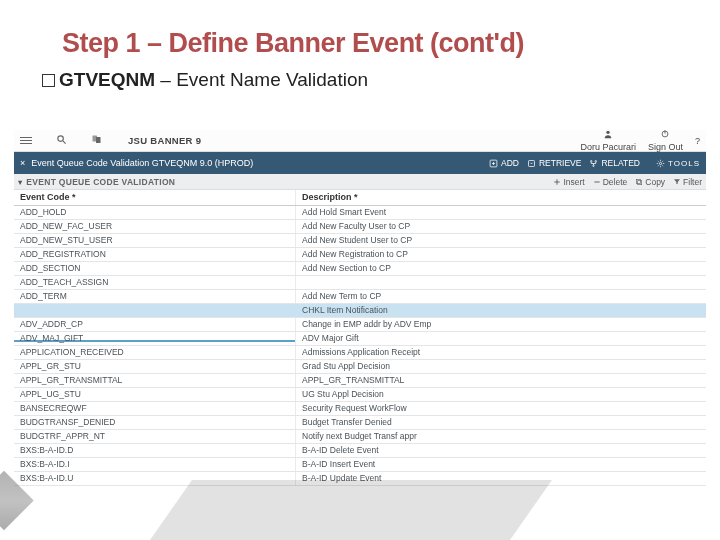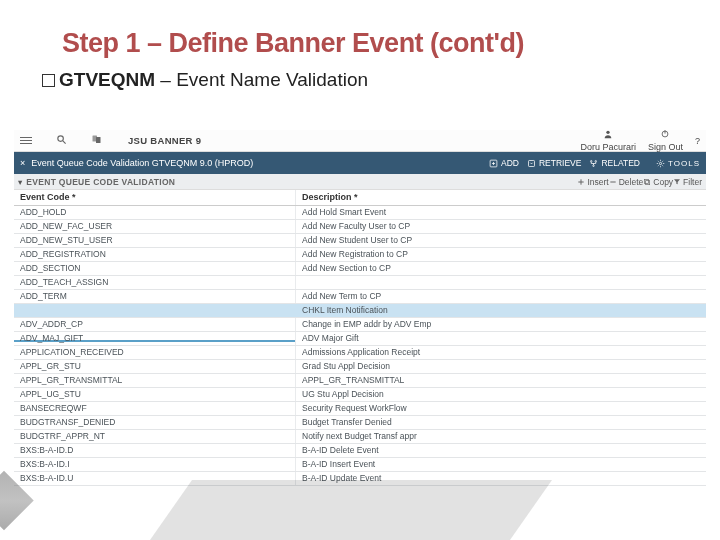--- a/index.html
+++ b/index.html
@@ -76,21 +76,21 @@
     height: 16px;
     display: flex;
     align-items: center;
     padding: 0 4px;
     font-size: 8.5px;
     color: #555;
     border-bottom: 1px solid #ddd;
   }
   .section .caret { margin-right: 4px; }
   .section .sectitle { flex:1; font-weight: bold; letter-spacing: 0.3px; color:#666; }
-  .section .tb { display:flex; align-items:center; gap:0; }
+  .section .tb { display:flex; align-items:center; gap:8px; }
   .section .tbitem { display:flex; align-items:center; gap:2px; cursor:pointer; }
   .table-wrap { width: 100%; }
   .th-row {
     display: flex;
     background: #fff;
     border-bottom: 1px solid #ccc;
     height: 16px;
     justify-content: center;
   }
   .th-row .cell {

